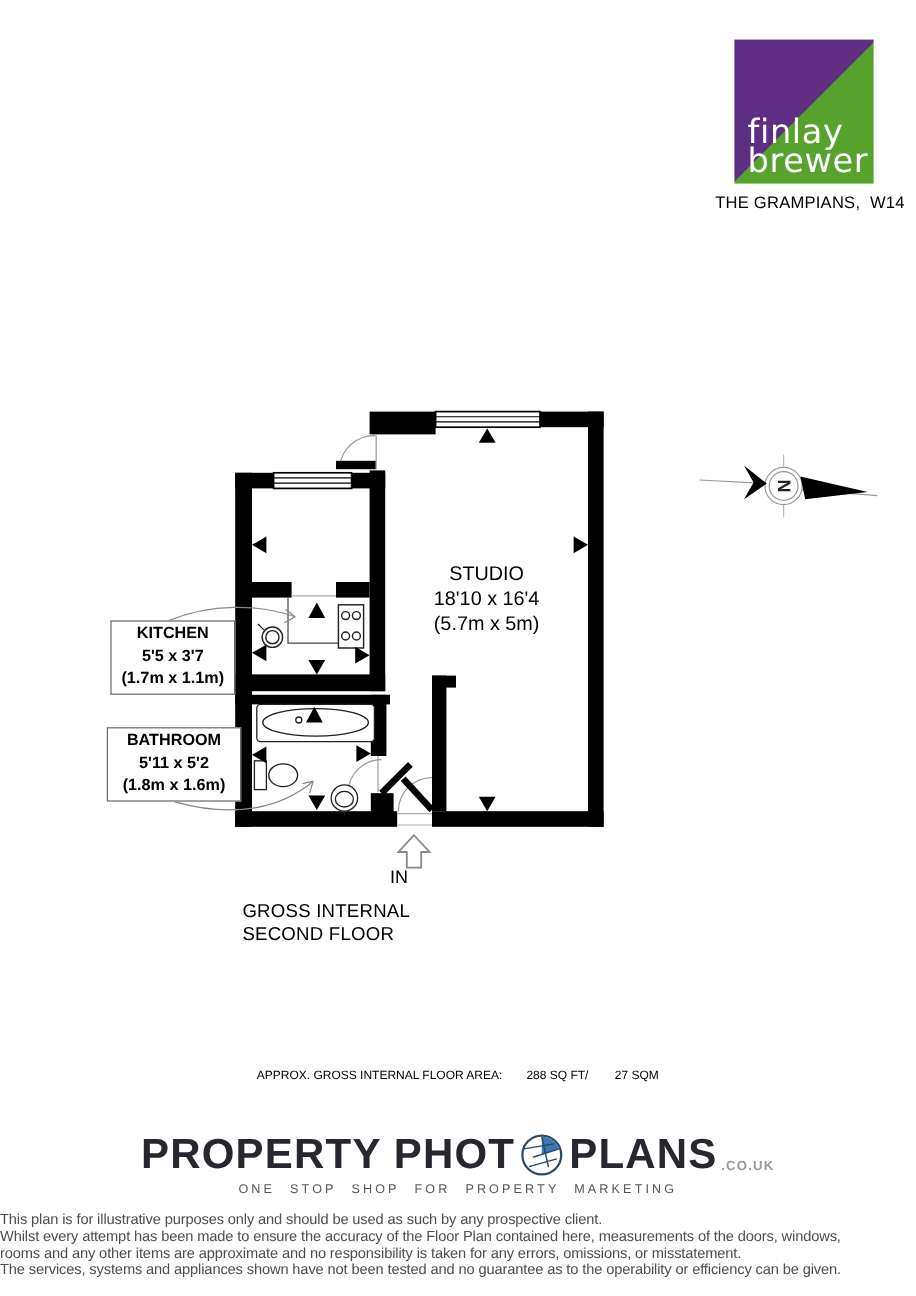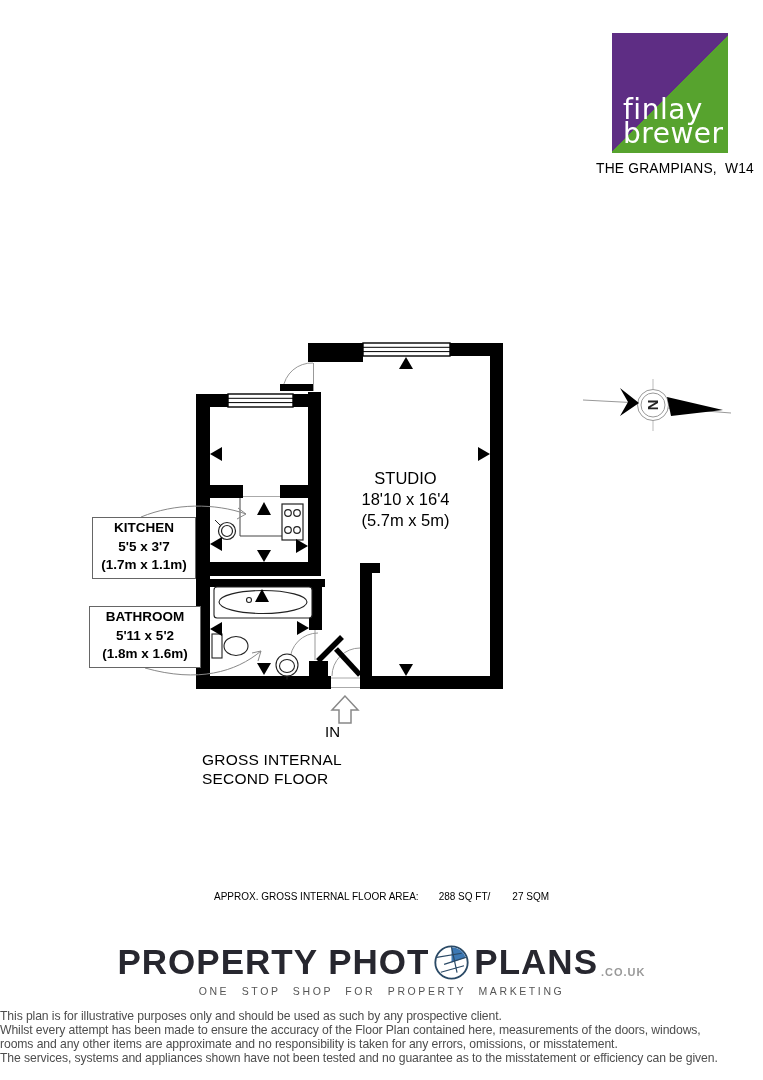--- a/index.html
+++ b/index.html
@@ -194,16 +194,16 @@
     </svg>
     <span class="pp-text">PLANS</span>
     <span class="pp-domain">.CO.UK</span>
   </div>
   <div class="abs tagline">ONE STOP SHOP FOR PROPERTY MARKETING</div>
 
   <div class="abs disclaimer">
     <div>This plan is for illustrative purposes only and should be used as such by any prospective client.</div>
     <div>Whilst every attempt has been made to ensure the accuracy of the Floor Plan contained here, measurements of the doors, windows,</div>
     <div>rooms and any other items are approximate and no responsibility is taken for any errors, omissions, or misstatement.</div>
-    <div>The services, systems and appliances shown have not been tested and no guarantee as to the misstatement or efficiency can be given.</div>
+    <div>The services, systems and appliances shown have not been tested and no guarantee as to the operability or efficiency can be given.</div>
   </div>
 
 </div>
 
 </body></html>

